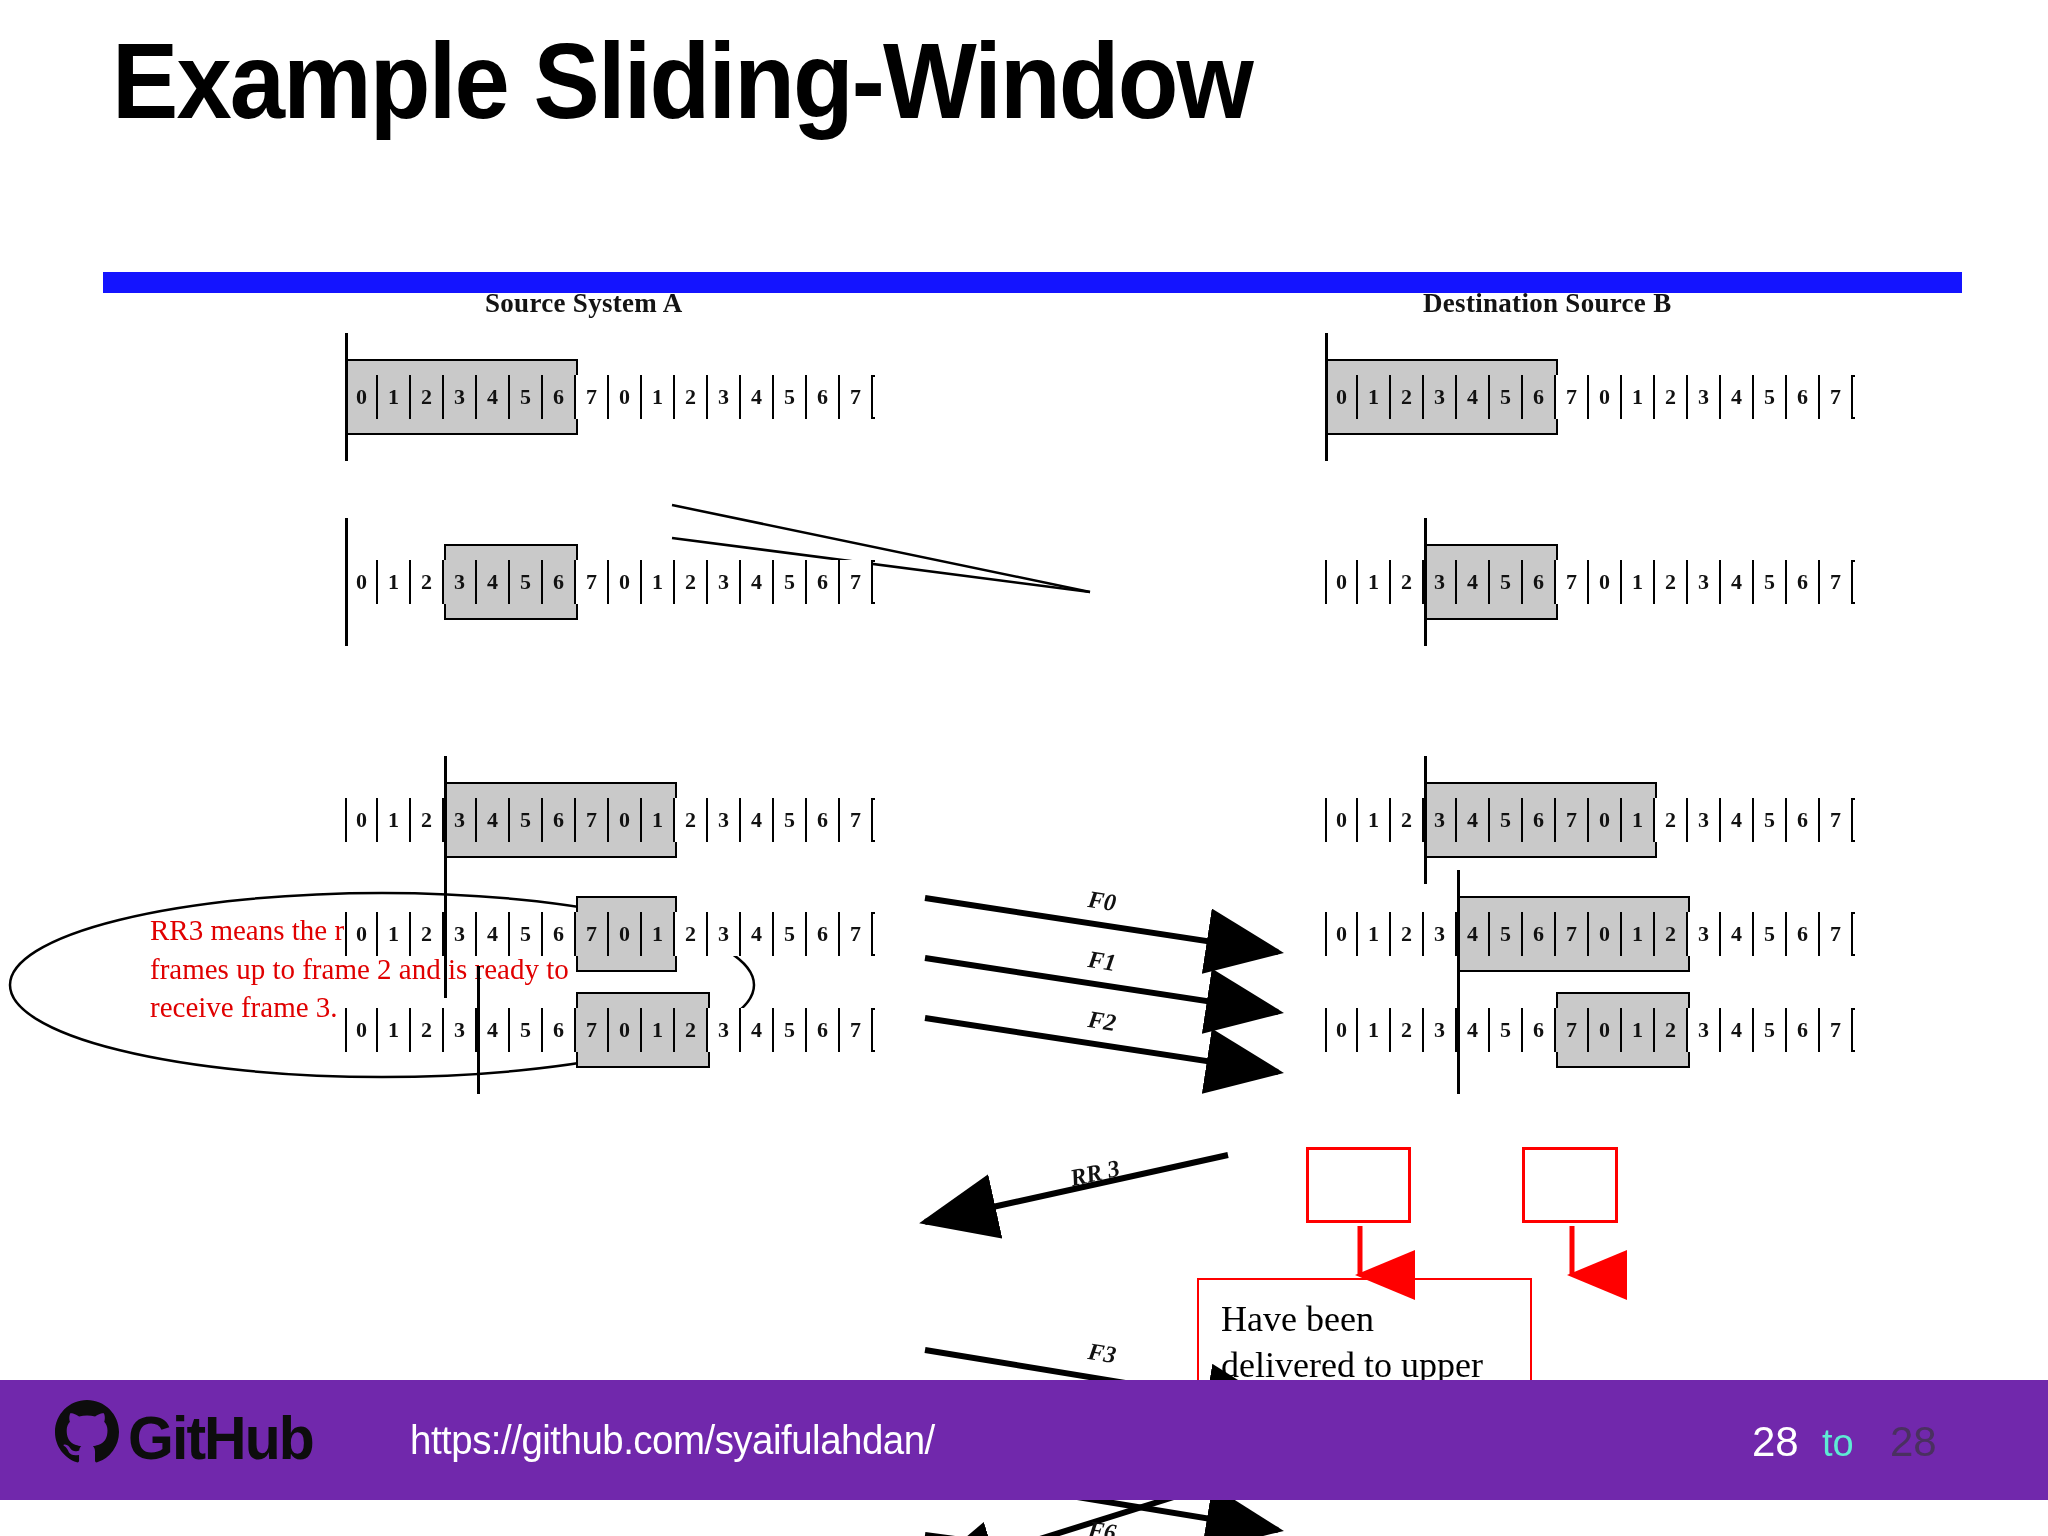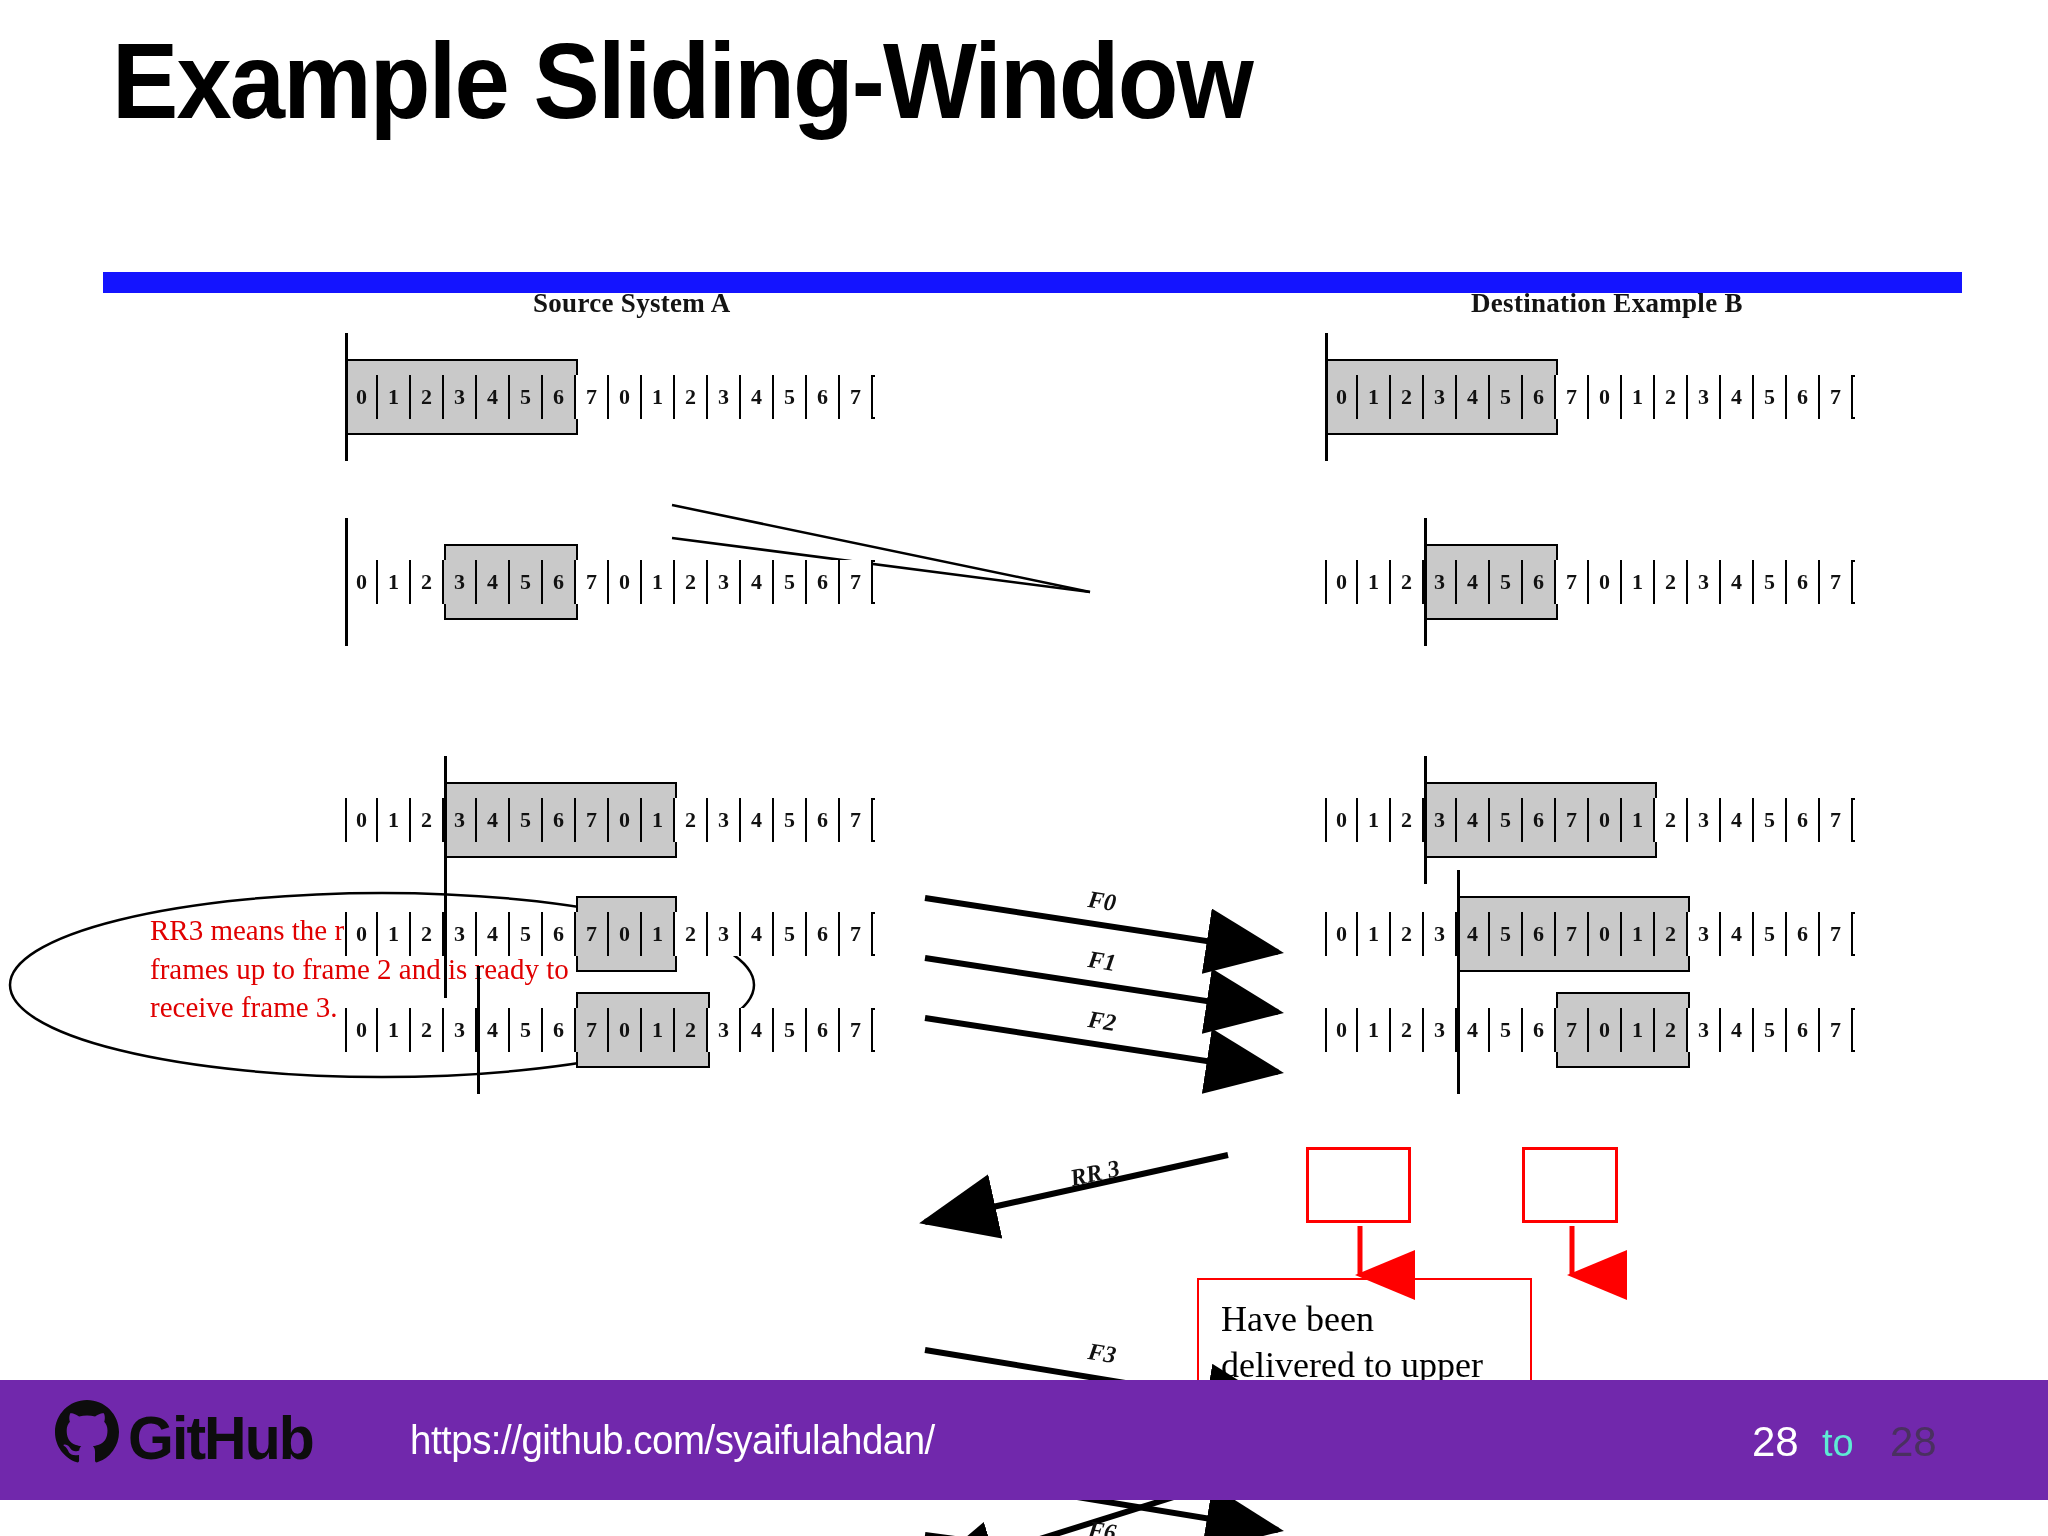--- a/index.html
+++ b/index.html
@@ -29,21 +29,21 @@
     width:1859px;height:21px;background:#1414ff;
   }
 
   
   .diagram{position:absolute;left:0;top:360px;width:2048px;height:1020px;}
 
   .sys-label{
     position:absolute;
     font-family:"Liberation Serif",serif;
     font-weight:bold;font-size:27px;color:#141414;
-    letter-spacing:.3px;white-space:nowrap;margin-left:48px;
+    letter-spacing:.3px;white-space:nowrap;
   }
 
   
   .row{position:absolute;height:44px;}
   .row .strip{
     position:absolute;left:0;top:0;height:44px;
     border-top:2.5px solid #000;border-bottom:2.5px solid #000;
     box-sizing:border-box;
   }
   .cells{position:absolute;left:0;top:0;display:flex;height:44px;}
@@ -122,21 +122,21 @@
 </head>
 <body>
 
 <div id="slide">
 
   <div class="title">Example Sliding-Window</div>
   <div class="blue-rule"></div>
 
   <div class="diagram" id="diagram">
     <div class="sys-label" id="src-label" style="left:485px;top:-72px;">Source System A</div>
-    <div class="sys-label" id="dst-label" style="left:1423px;top:-72px;">Destination Example B</div>
+    <div class="sys-label" id="dst-label" style="left:1423px;top:-72px;">Destination Source B</div>
 
     <svg class="arrowsvg" id="arrows" viewBox="0 0 2048 1020">
       <defs>
         <marker id="ah-r" markerWidth="13" markerHeight="11" refX="12" refY="5.5" orient="auto">
           <path d="M0,0 L13,5.5 L0,11 z" fill="#000"></path>
         </marker>
         <marker id="ah-l" markerWidth="13" markerHeight="11" refX="12" refY="5.5" orient="auto">
           <path d="M0,0 L13,5.5 L0,11 z" fill="#000"></path>
         </marker>
         <marker id="ah-red" markerWidth="12" markerHeight="12" refX="5" refY="11" orient="auto">

